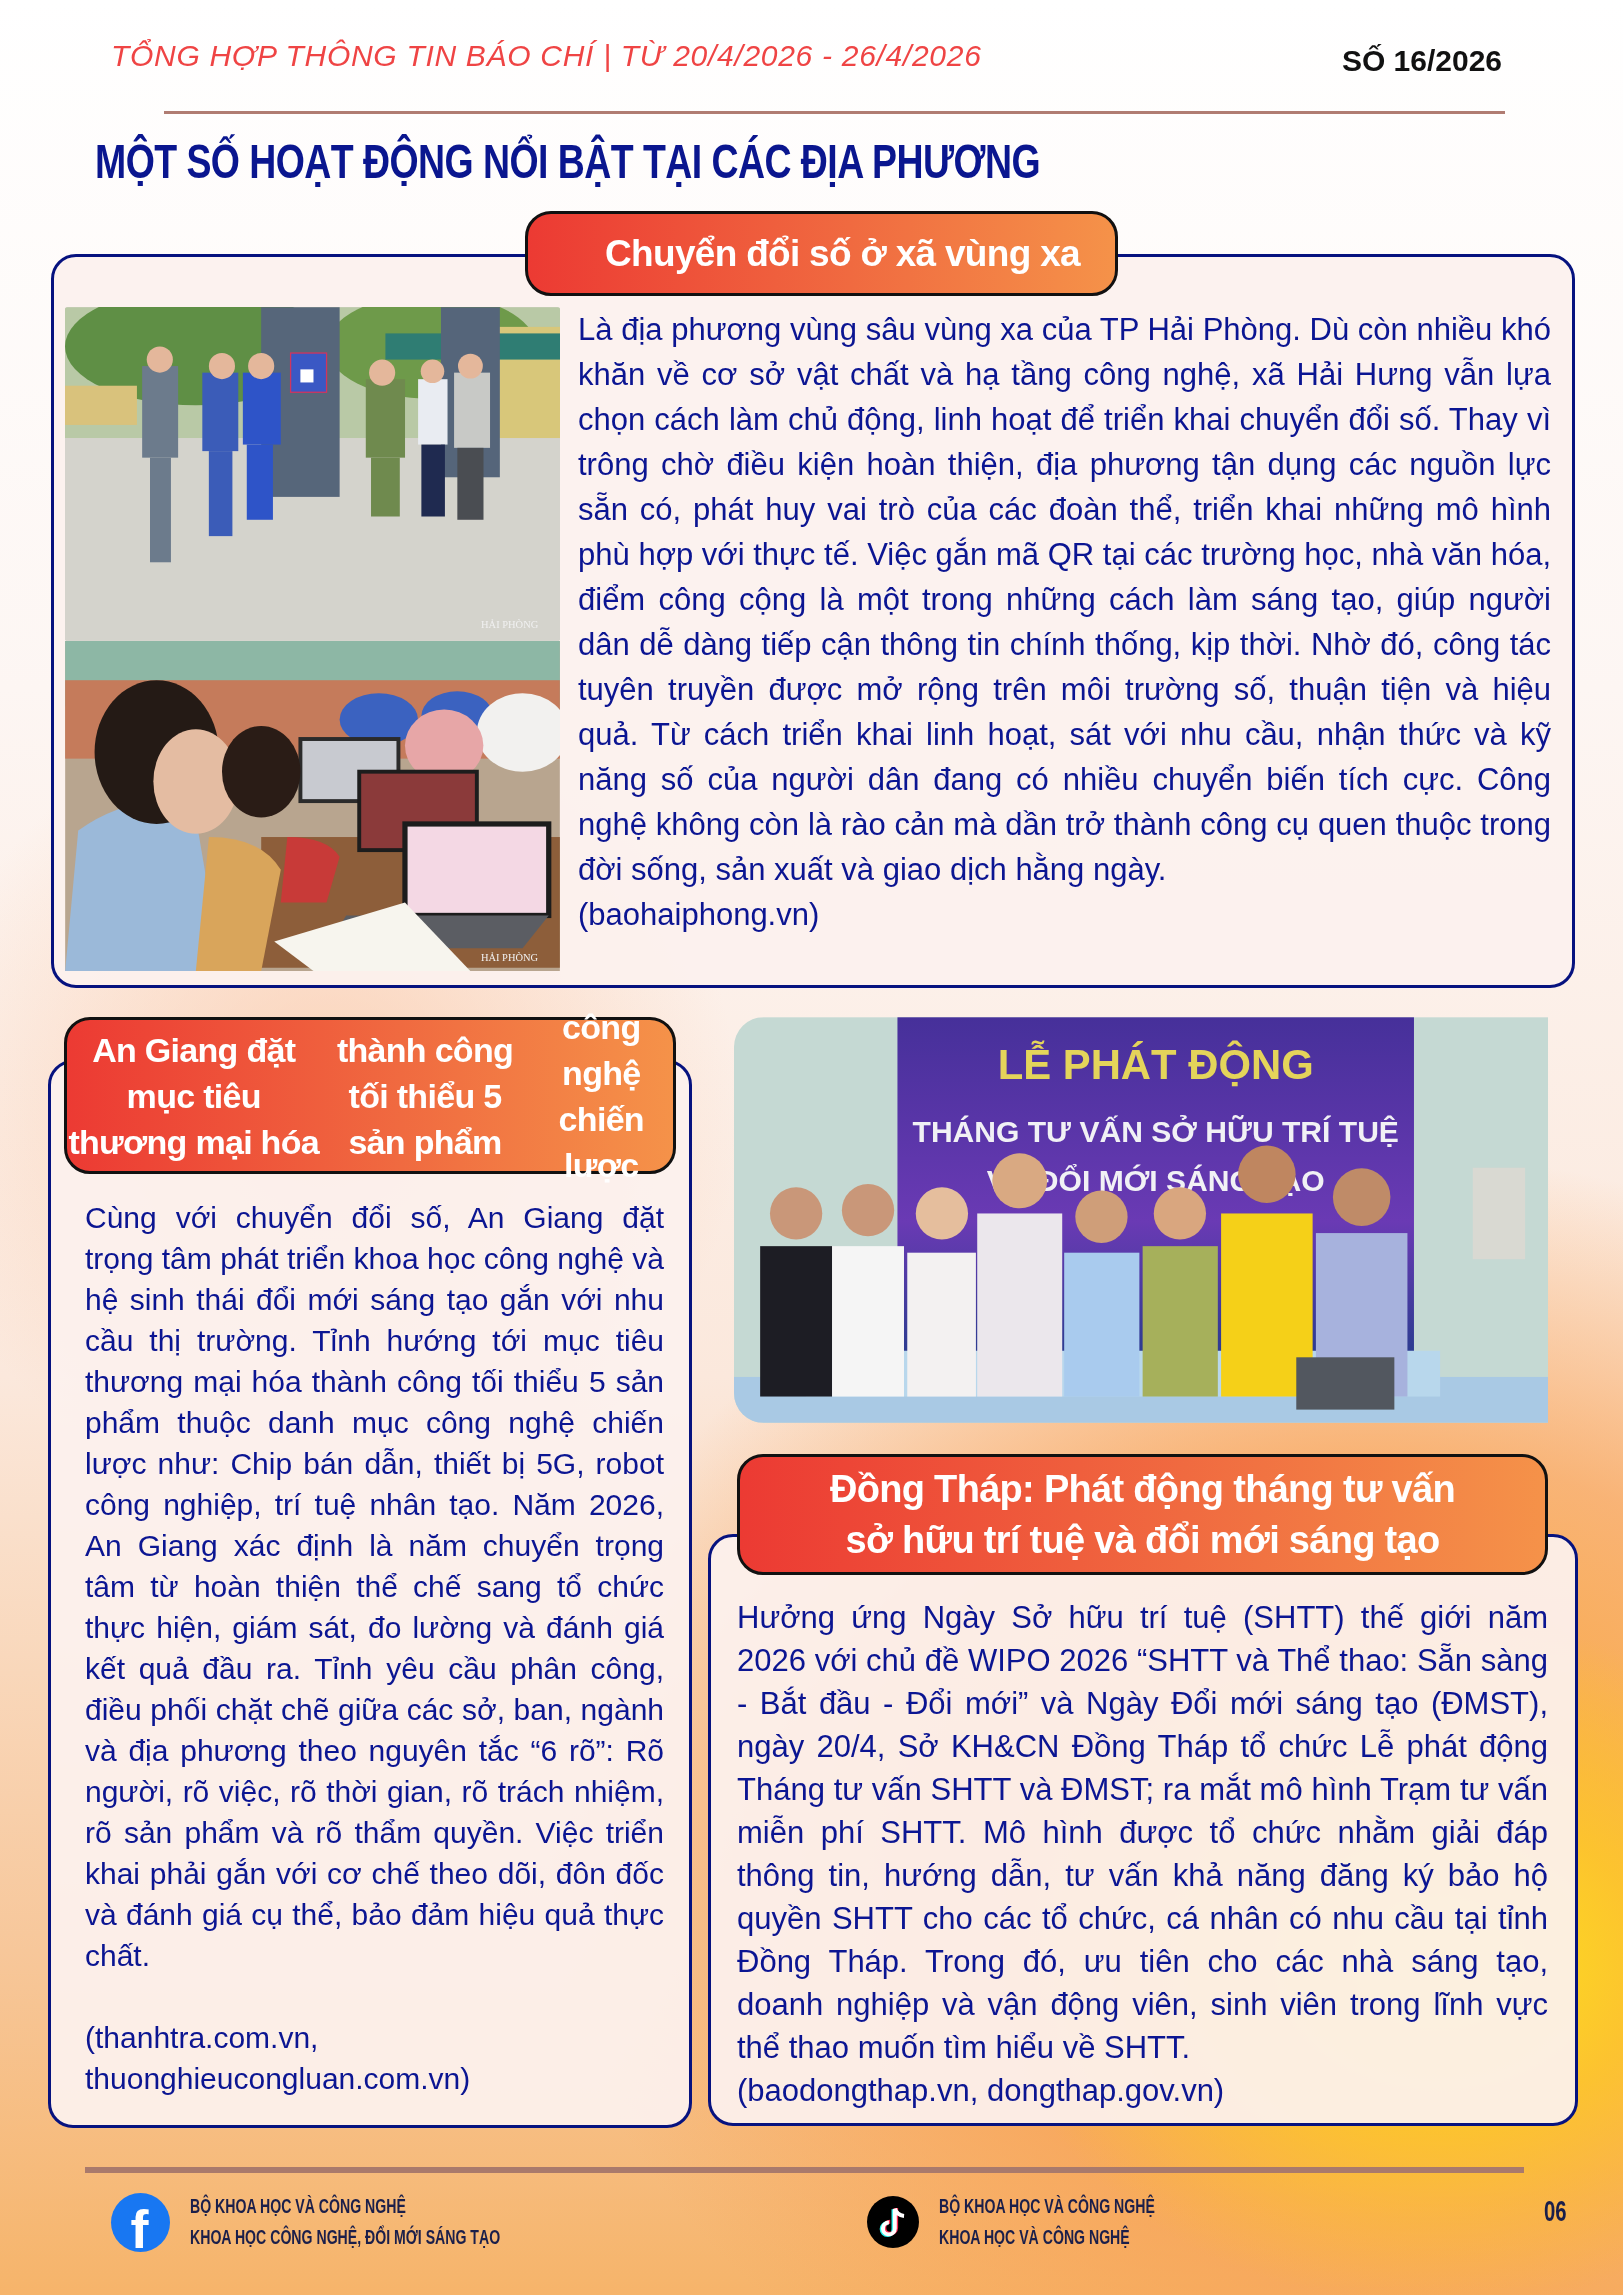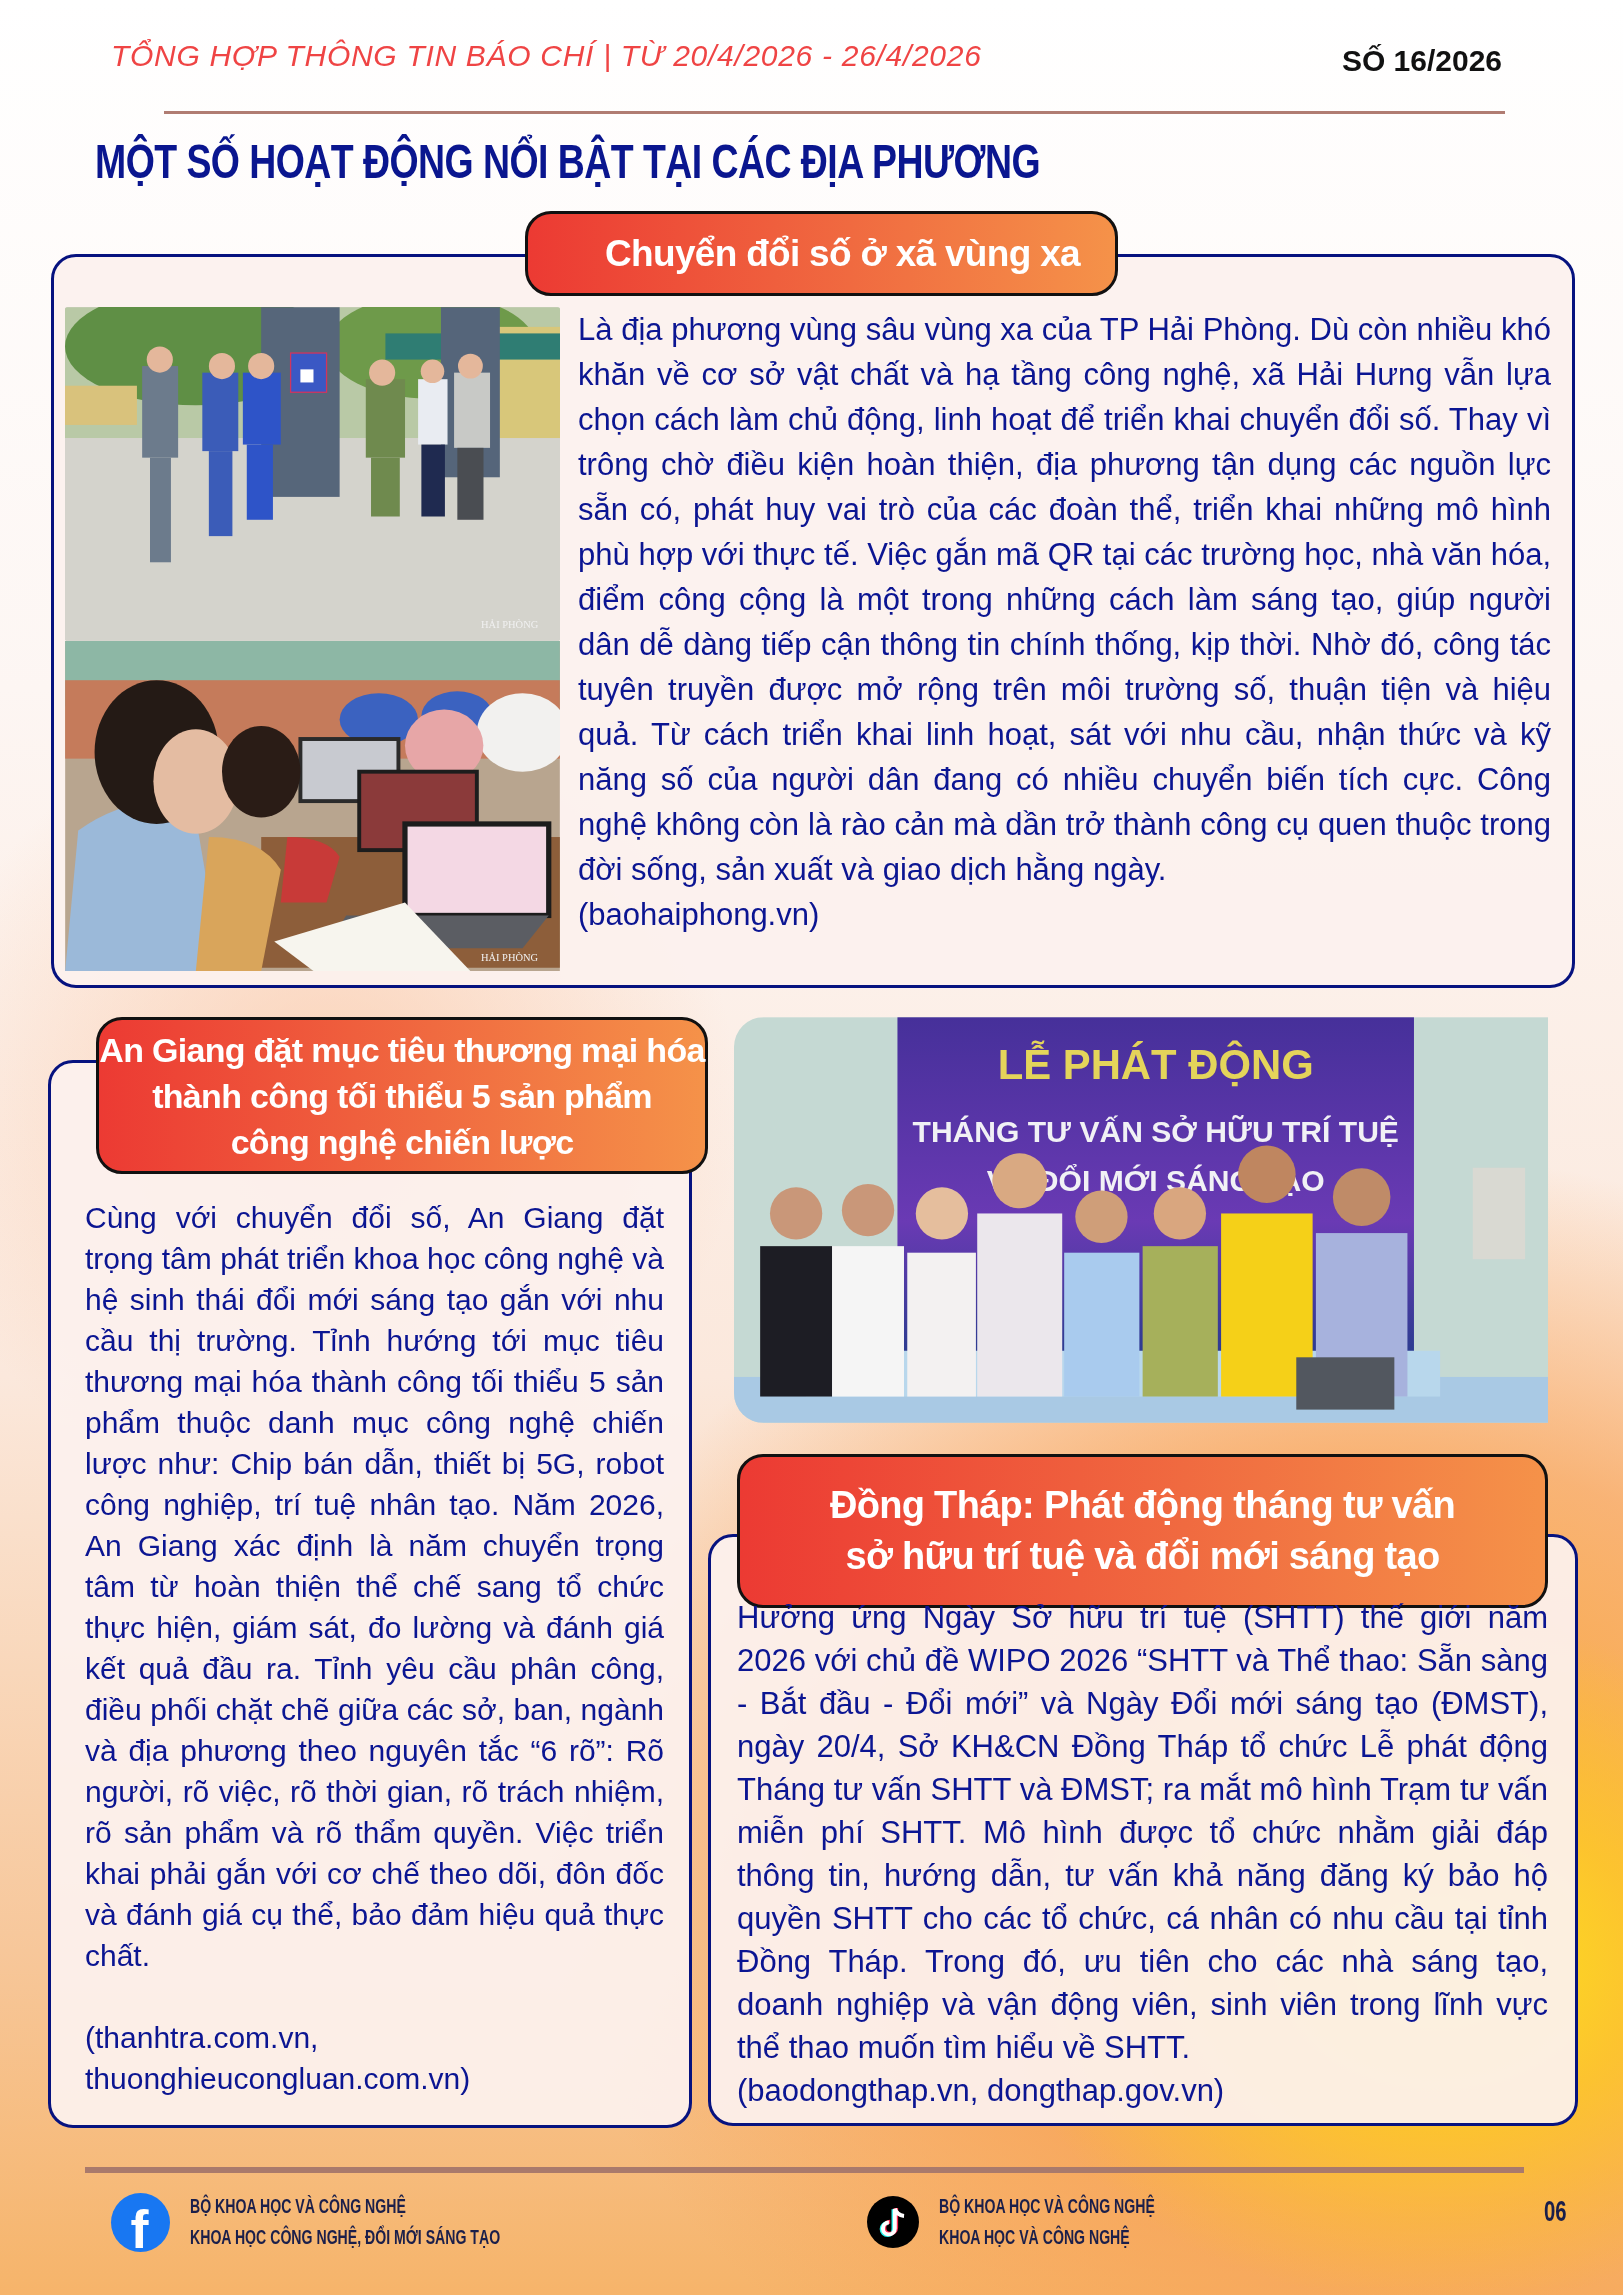--- a/index.html
+++ b/index.html
@@ -63,27 +63,27 @@
 
   
   #box1 { left: 51px; top: 254px; width: 1524px; height: 734px; }
   #pill1 { left: 525px; top: 211px; width: 593px; height: 85px; font-size: 37px; padding-left: 42px; }
   #photo1a { position: absolute; left: 65px; top: 307px; width: 495px; height: 334px; border-radius: 2.6px; overflow: hidden; }
   #photo1b { position: absolute; left: 65px; top: 641px; width: 495px; height: 330px; overflow: hidden; }
   #text1 { left: 578px; top: 307px; width: 973px; }
 
   
   #box2 { left: 48px; top: 1060px; width: 644px; height: 1068px; }
-  #pill2 { left: 64px; top: 1017px; width: 612px; height: 157px; font-size: 34px; line-height: 46px; flex-direction: column; margin-left: 32px; }
+  #pill2 { left: 64px; top: 1017px; width: 612px; height: 157px; font-size: 34px; line-height: 46px; flex-direction: row; }
   #text2 { left: 85px; top: 1197px; width: 579px; font-size: 30px; line-height: 41px; }
 
   
   #photo3 { position: absolute; left: 734px; top: 1017px; width: 980px; height: 406px; border-radius: 30px; overflow: hidden; }
   #box3 { left: 708px; top: 1534px; width: 870px; height: 592px; }
-  #pill3 { left: 737px; top: 1454px; width: 811px; height: 154px; font-size: 38px; line-height: 51px; flex-direction: column; }
+  #pill3 { left: 737px; top: 1454px; width: 811px; height: 121px; font-size: 38px; line-height: 51px; flex-direction: column; }
   #text3 { left: 737px; top: 1596px; width: 811px; font-size: 31px; line-height: 43px; }
 
   
   .ftr-rule { position: absolute; left: 85px; top: 2167px; width: 1439px; height: 5.9px; background: #a97a6c; }
   .social { position: absolute; display: flex; align-items: center; }
   .social .lines { margin-left: 19.6px; font-weight: 700; color: #1b1f4a; font-size: 19.6px; line-height: 31px; transform: scaleX(0.72); transform-origin: left center; white-space: nowrap; }
   #fb { left: 111px; top: 2191px; }
   #tt { left: 867px; top: 2191px; }
   .fb-icon { width: 59px; height: 59px; border-radius: 50%; background: #1877f2; position: relative; }
   .fb-icon span { position: absolute; left: 19.6px; top: 5.2px; color: #fff; font-weight: 700; font-size: 54px; font-family: "Liberation Sans", sans-serif; }

